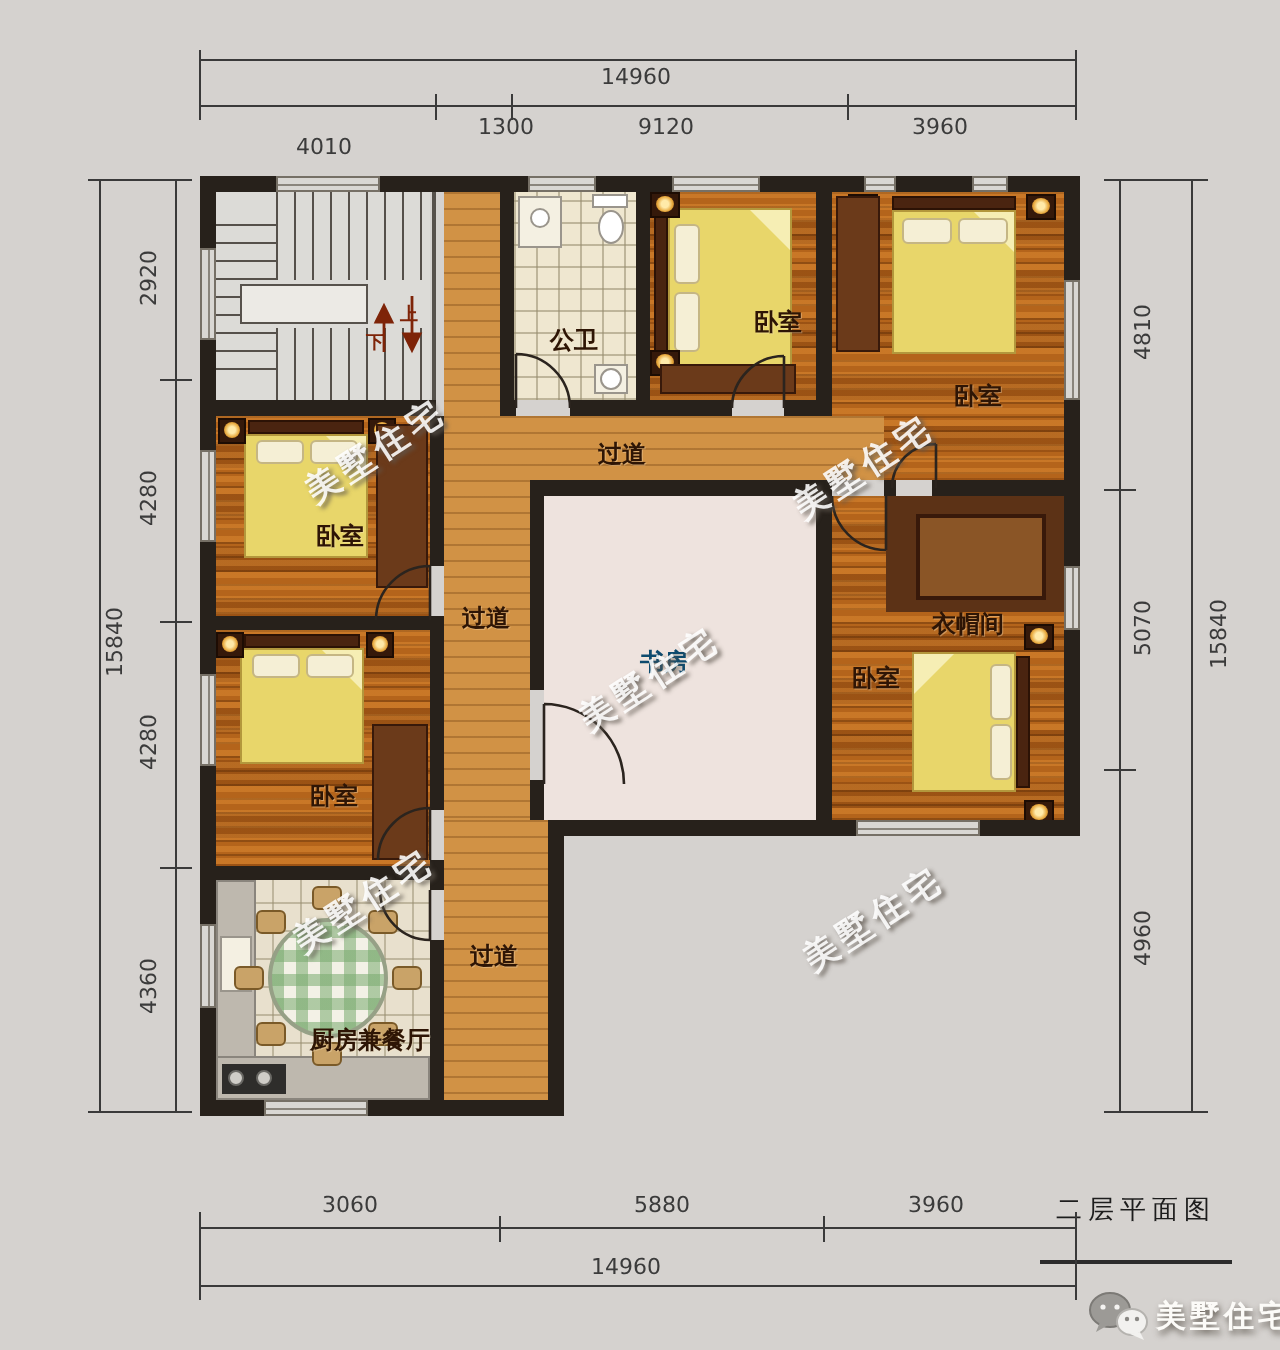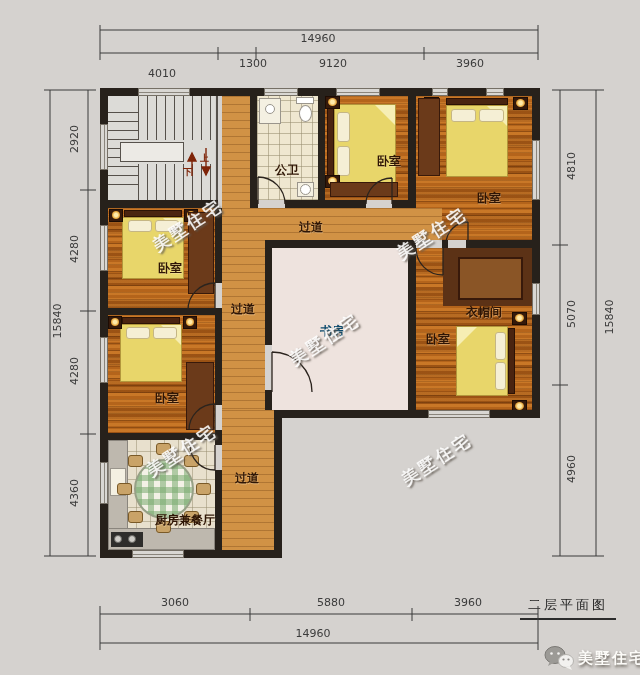--- a/index.html
+++ b/index.html
@@ -63,21 +63,21 @@
   .cloak-wrd{position:absolute;background:#8a5526;border:2px solid #38190a;}
 
   
   .rlabel{position:absolute;font-size:12px;font-weight:bold;color:#2e1505;text-align:center;
     text-shadow:0.5px 0.5px 0 rgba(255,235,200,.35);white-space:nowrap;line-height:14px;}
   .rlabel-gray{color:#0c4a6e;}
   .updown{position:absolute;font-size:9px;font-weight:bold;color:#7e2408;line-height:9px;}
   .dim{position:absolute;font-size:11px;color:#3b3b3b;text-align:center;white-space:nowrap;line-height:12px;}
   .rot{transform:rotate(-90deg);transform-origin:center center;}
   .plan-title{position:absolute;font-size:13px;color:#1d1d1d;letter-spacing:3px;text-align:center;
-    border-bottom:2px solid #2c2c2c;padding-bottom:4px;white-space:nowrap;}
+    border-bottom:2px solid #2c2c2c;padding-bottom:16px;white-space:nowrap;}
   .wm{position:absolute;font-size:17px;font-weight:bold;letter-spacing:3px;color:rgba(255,255,255,.88);
     text-shadow:1px 2px 2px rgba(95,88,80,.85);transform:rotate(-33deg);white-space:nowrap;z-index:40;}
   .logo-text{position:absolute;font-size:16px;font-weight:bold;letter-spacing:2px;color:#fcfbf8;
     text-shadow:1px 2px 3px rgba(95,88,80,.95);white-space:nowrap;}
   svg.overlay{position:absolute;left:0;top:0;z-index:30;pointer-events:none;}
 </style>
 </head>
 <body>
 
 <div id="canvas">

